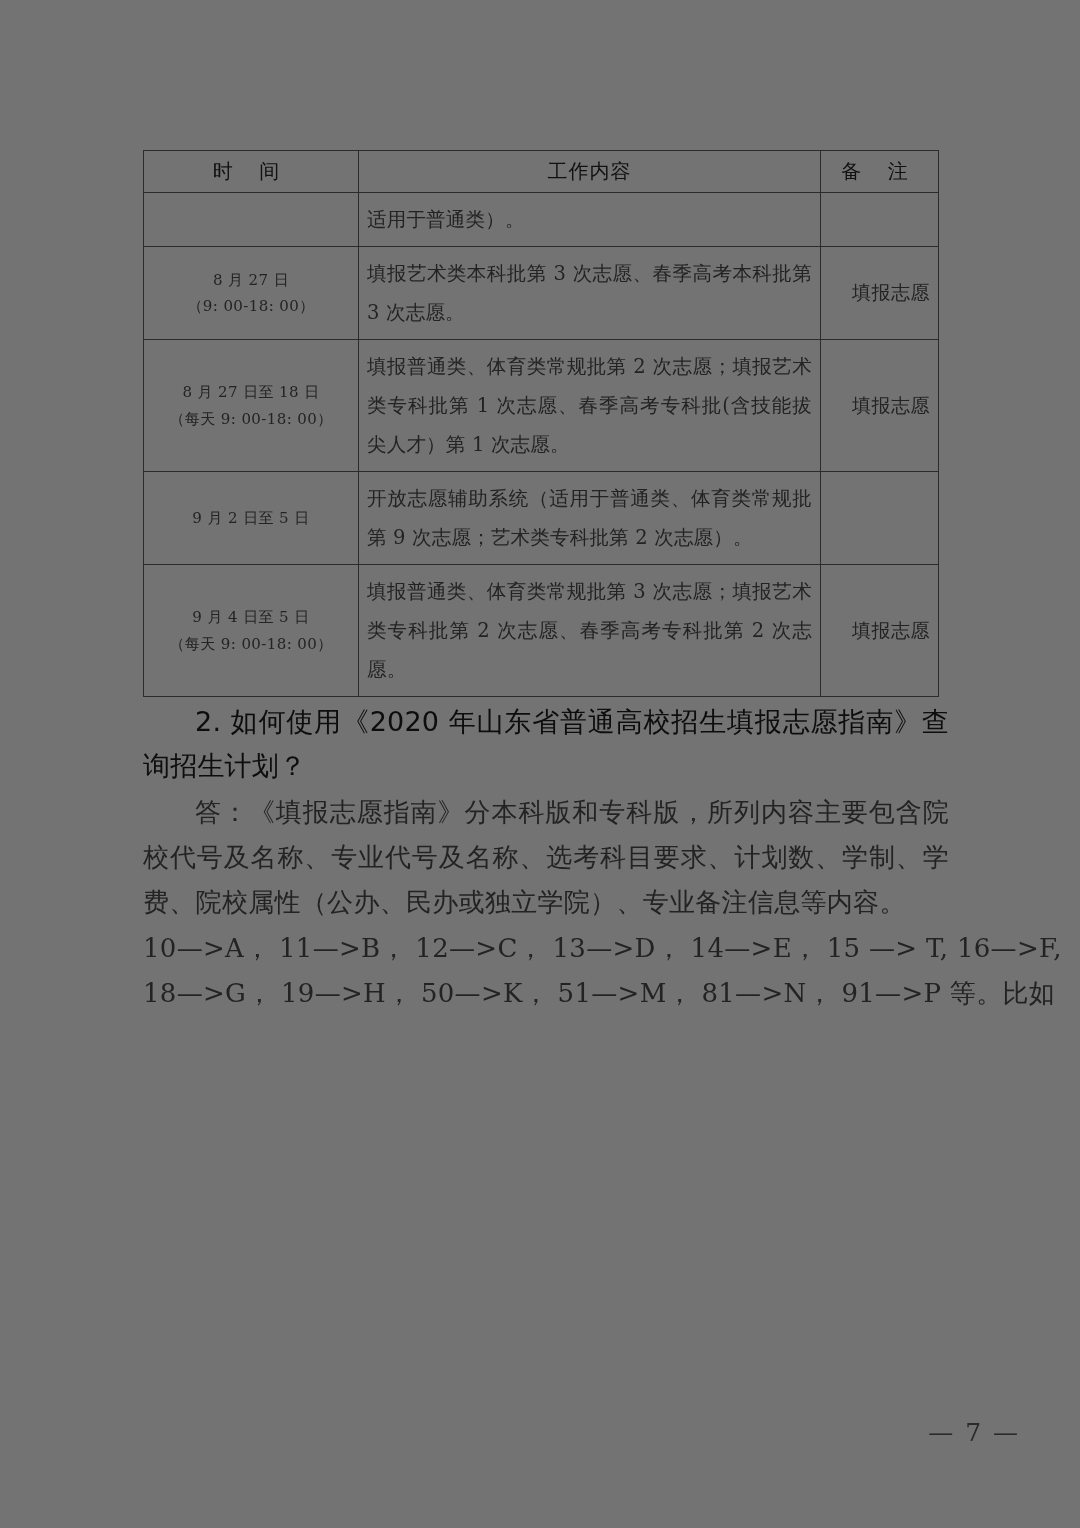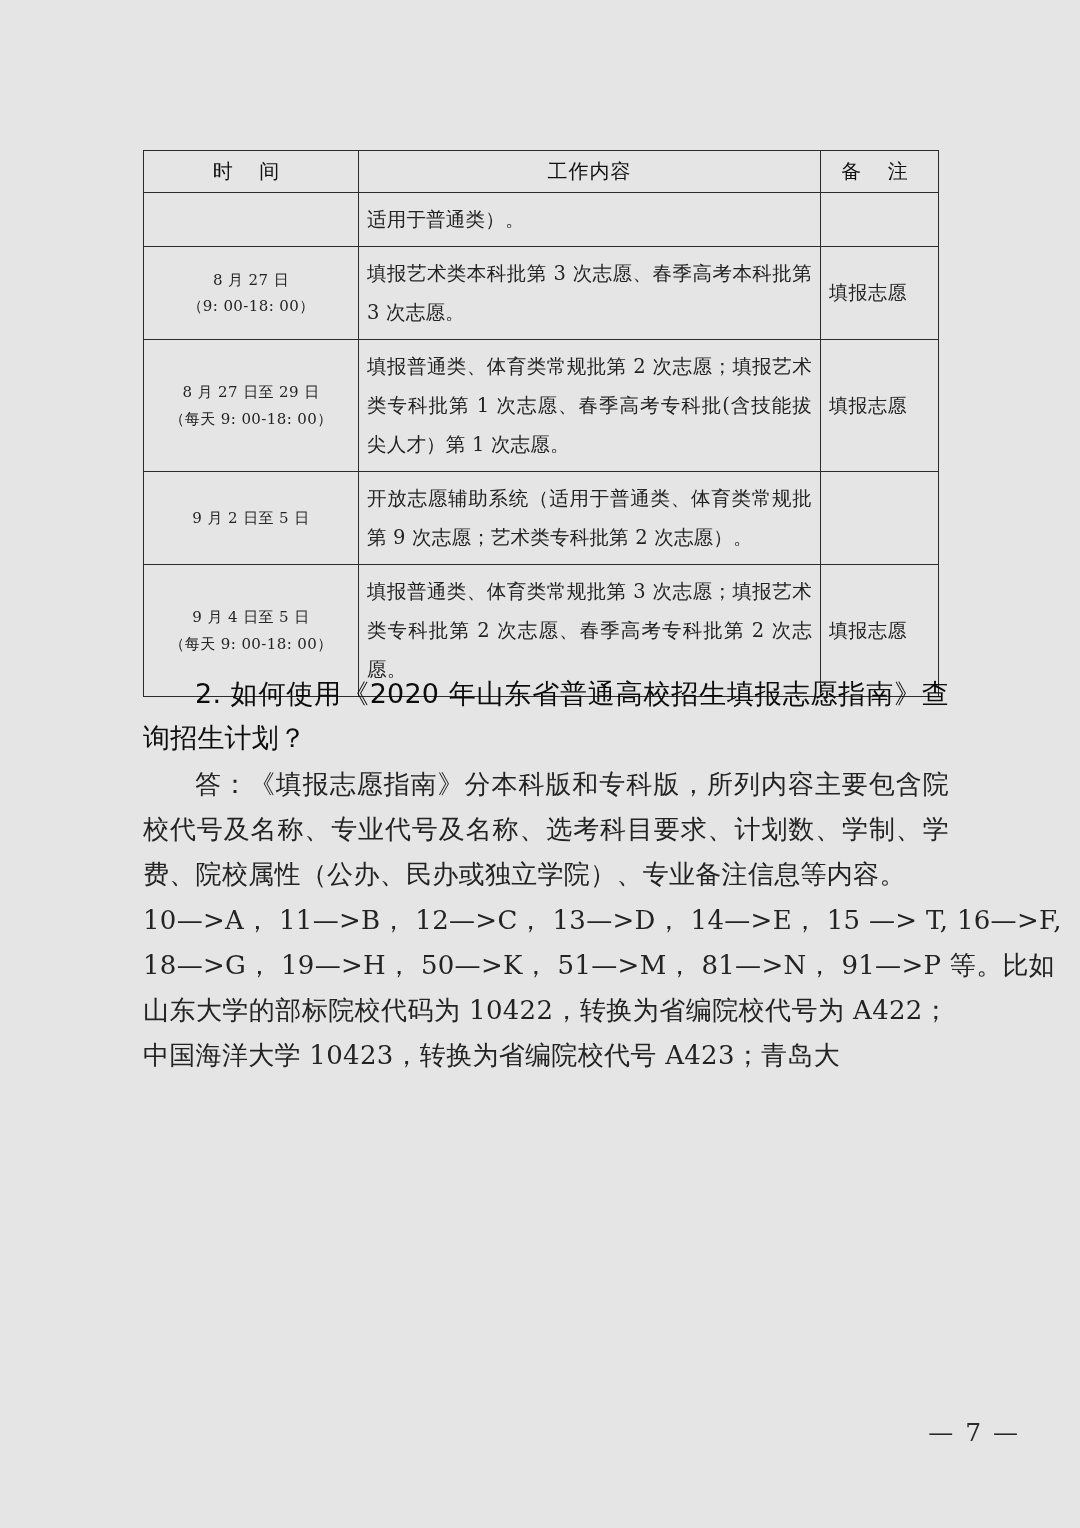--- a/index.html
+++ b/index.html
@@ -13,21 +13,21 @@
     height: 1528px;
     position: relative;
     font-family: "DejaVu Serif", "Liberation Serif", serif;
     color: #1a1a1a;
     overflow: hidden;
   }
 
   .page {
     position: absolute;
     inset: 0;
-    background: #e5e5e5;
+    background: #737373;
   }
 
   
   .sched-table-wrap {
     position: absolute;
     left: 143px;
     top: 150px;
     width: 795px;
   }
   table.sched {
@@ -68,32 +68,32 @@
     text-align: justify;
     text-align-last: left;
     font-size: 19.5px;
     line-height: 2.0;
     color: #232323;
     letter-spacing: 0.2px;
     padding-left: 12px;
     padding-right: 10px;
   }
   td.note-cell {
-    text-align: left;
+    text-align: right;
     font-size: 19px;
     color: #232323;
     letter-spacing: 0.5px;
   }
   td.empty-cell { }
 
   
   .content-flow {
     position: absolute;
     left: 143px;
-    top: 672px;
+    top: 700px;
     width: 806px;
   }
 
   h2.q-heading {
     margin: 0 0 2px 0;
     font-family: "DejaVu Sans", "Liberation Sans", sans-serif;
     font-weight: normal;
     font-size: 27px;
     line-height: 1.63;
     letter-spacing: 0.2px;
@@ -167,21 +167,21 @@
         <tr>
           <td class="time-cell">
             <span class="tl">8 月 27 日</span>
             <span class="tl">（9: 00-18: 00）</span>
           </td>
           <td class="content-cell">填报艺术类本科批第 3 次志愿、春季高考本科批第 3 次志愿。</td>
           <td class="note-cell">填报志愿</td>
         </tr>
         <tr>
           <td class="time-cell">
-            <span class="tl">8 月 27 日至 29 日</span>
+            <span class="tl">8 月 27 日至 18 日</span>
             <span class="tl">（每天 9: 00-18: 00）</span>
           </td>
           <td class="content-cell">填报普通类、体育类常规批第 2 次志愿；填报艺术类专科批第 1 次志愿、春季高考专科批(含技能拔尖人才）第 1 次志愿。</td>
           <td class="note-cell">填报志愿</td>
         </tr>
         <tr>
           <td class="time-cell">
             <span class="tl">9 月 2 日至 5 日</span>
           </td>
           <td class="content-cell">开放志愿辅助系统（适用于普通类、体育类常规批第 9 次志愿；艺术类专科批第 2 次志愿）。</td>
@@ -204,19 +204,18 @@
     <h2 class="q-heading">2. 如何使用《2020 年山东省普通高校招生填报志愿指南》查询招生计划？</h2>
 
     <p class="body-par">答：《填报志愿指南》分本科版和专科版，所列内容主要包含院校代号及名称、专业代号及名称、选考科目要求、计划数、学制、学费、院校属性（公办、民办或独立学院）、专业备注信息等内容。</p>
 
 
     <div class="code-lines">
       <span class="cl">10—&gt;A， 11—&gt;B， 12—&gt;C， 13—&gt;D， 14—&gt;E， 15 —&gt; T, 16—&gt;F,</span>
       <span class="cl">18—&gt;G， 19—&gt;H， 50—&gt;K， 51—&gt;M， 81—&gt;N， 91—&gt;P 等。比如</span>
     </div>
 
-    <p class="body-par no-indent">山东大学的部标院校代码为 10422，转换为省编院校代号为 A422；中国海洋大学 10423，转换为省编院校代号 A423；青岛大</p>
 
   </div>
 
   <div class="page-number">— 7 —</div>
 
 </div>
 
 </body></html>

